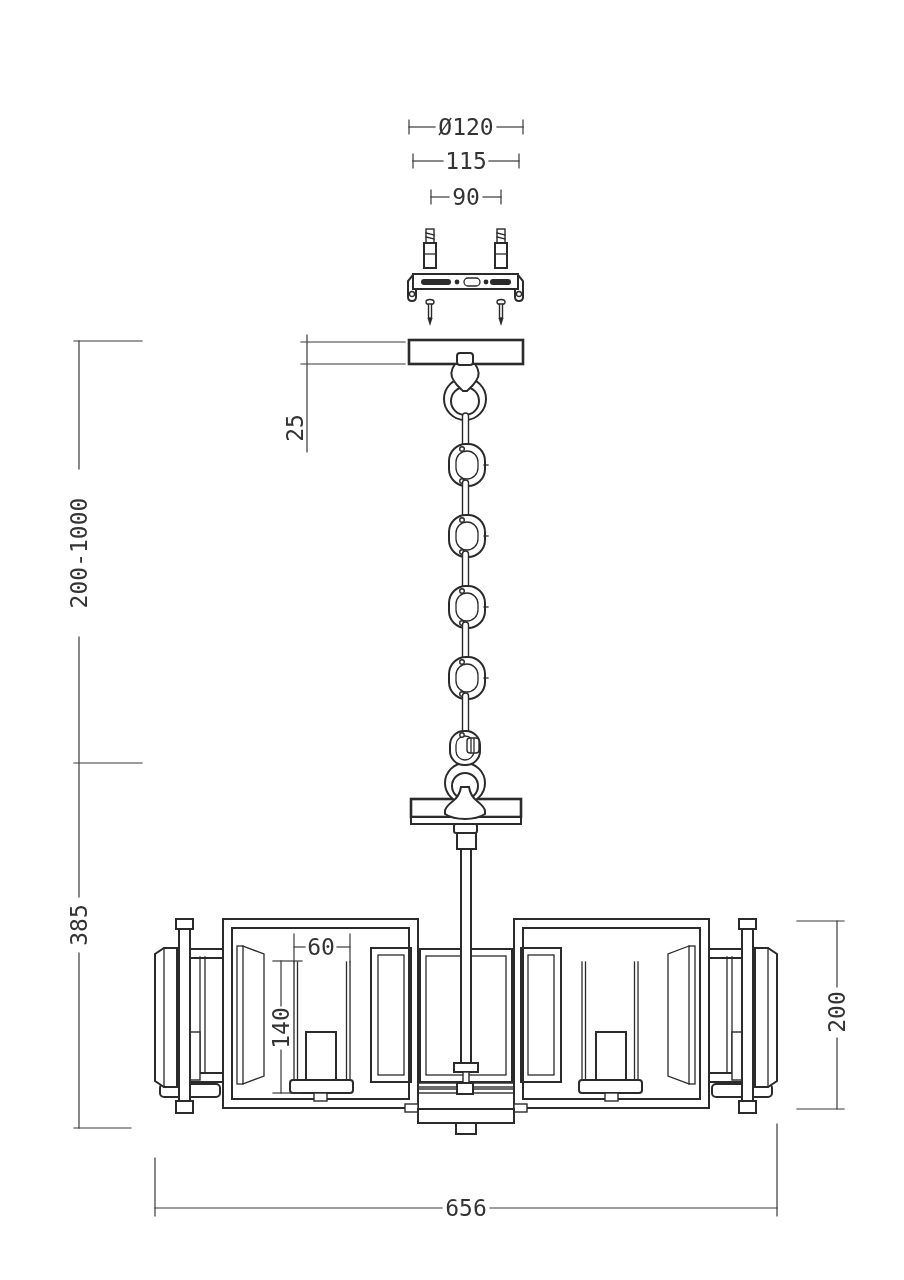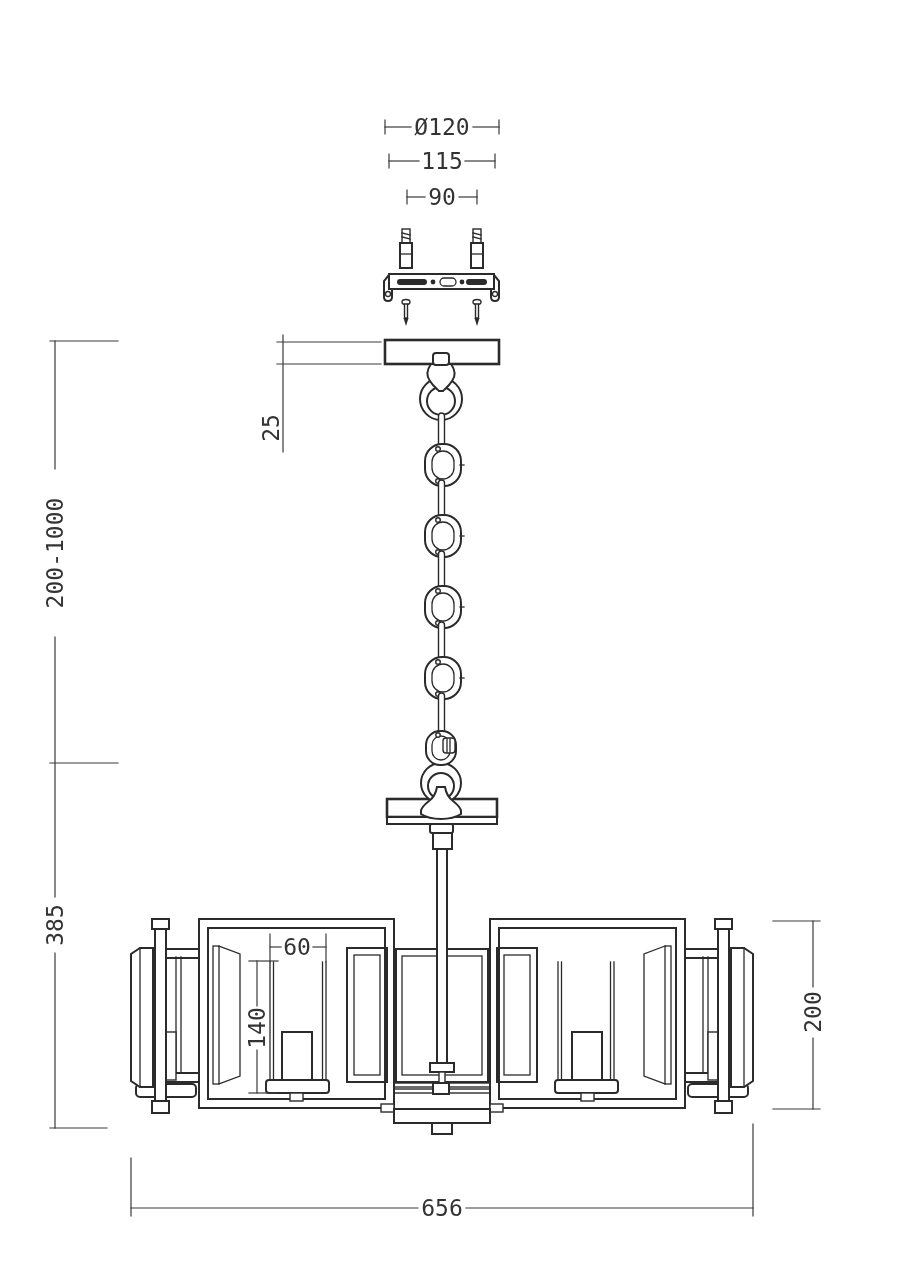--- a/index.html
+++ b/index.html
@@ -1,16 +1,16 @@
 <!DOCTYPE html>
 <html><head>
 <meta charset="utf-8">
 <style>
   html,body{margin:0;padding:0;background:#ffffff;}
-  .page{position:relative;width:872px;height:1280px;background:#ffffff;overflow:hidden;}
+  .page{position:relative;width:872px;height:1280px;background:#ffffff;overflow:hidden;padding-left:24px;}
   svg{display:block;}
   
   .ln  {stroke:#2b2b2b;stroke-width:2;fill:none;stroke-linecap:square;}
   .lnw {stroke:#2b2b2b;stroke-width:2;fill:#ffffff;}
   .lnb {stroke:#2b2b2b;stroke-width:2.6;fill:#ffffff;}
   .thin{stroke:#2b2b2b;stroke-width:1.3;fill:none;stroke-linecap:square;}
   .thinw{stroke:#2b2b2b;stroke-width:1.4;fill:#ffffff;}
   .dim {stroke:#3a3a3a;stroke-width:1.2;fill:none;stroke-linecap:square;}
   .dark{fill:#2b2b2b;stroke:none;}
   .dimtxt{font-family:"DejaVu Sans Mono",monospace;font-size:23px;fill:#333333;letter-spacing:0px;}

